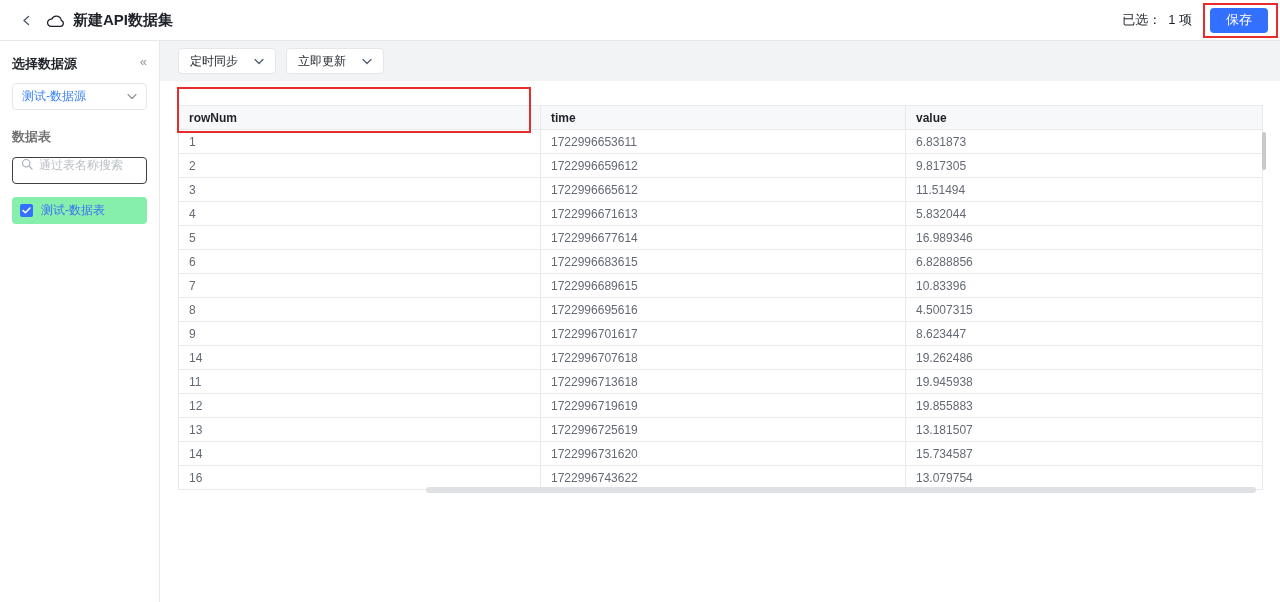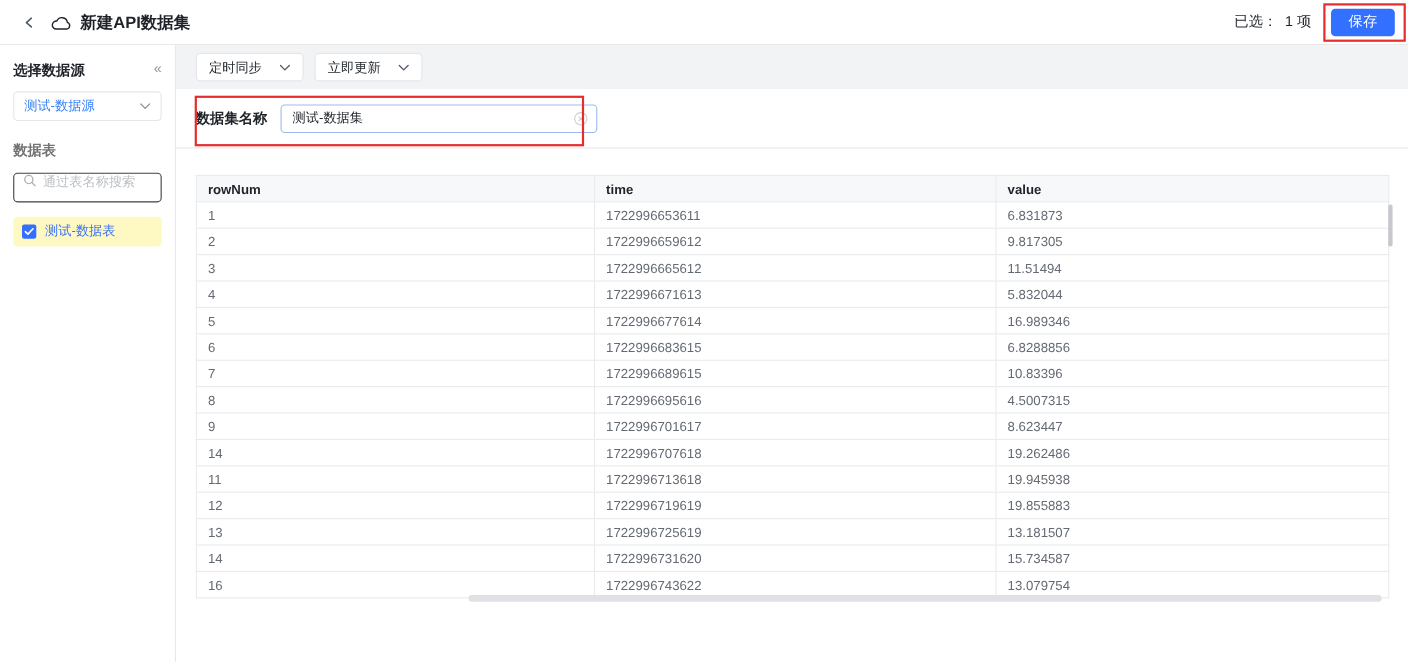--- a/index.html
+++ b/index.html
@@ -24,21 +24,21 @@
   .sidebar { width: 160px; min-width: 160px; border-right: 1px solid #e8e8e8; background: #fff; padding: 10px 12px 0 12px; }
   .sidebar-title-row { display: flex; align-items: flex-start; justify-content: space-between; margin-top: 4px; }
   .sidebar-title { font-size: 13px; font-weight: bold; color: #1f2329; }
   .collapse-icon { font-size: 13px; color: #8f959e; cursor: pointer; line-height: 1; }
   .ds-select { margin-top: 10px; height: 27px; border: 1px solid #e5e6eb; border-radius: 4px; display: flex; align-items: center; justify-content: space-between; padding: 0 9px; cursor: pointer; background: #fff; }
   .ds-select-value { font-size: 12px; color: #3b82f6; }
   .tables-title { margin-top: 18px; font-size: 13px; font-weight: bold; color: #737373; }
   .table-search { margin-top: 11px; height: 27px; border: 1px solid #404040; border-radius: 4px; display: flex; align-items: flex-start; padding: 0 8px; background: #fff; }
   .table-search input { border: none; outline: none; width: 100%; margin-left: 6px; font-size: 12px; color: #1f2329; font-family: inherit; background: transparent; }
   .table-search input::placeholder { color: #bbbfc4; }
-  .table-item { margin-top: 13px; height: 27px; background: #fef9c3; border-radius: 4px; display: flex; align-items: center; padding: 0 8px; cursor: pointer; }
+  .table-item { margin-top: 13px; height: 27px; background: #86efac; border-radius: 4px; display: flex; align-items: center; padding: 0 8px; cursor: pointer; }
   .checkbox { width: 13px; height: 13px; min-width: 13px; background: #3370FF; border-radius: 2px; display: flex; align-items: center; justify-content: center; }
   .table-item-label { margin-left: 8px; font-size: 12px; color: #3d72f5; }
 
   
   .main { flex: 1; display: flex; flex-direction: column; background: #fff; min-width: 0; }
   .toolbar-strip { height: 40px; background: #f2f3f5; display: flex; align-items: center; padding-left: 18px; }
   .dropdown-btn { height: 26px; background: #fff; border: 1px solid #e5e6eb; border-radius: 4px; display: flex; align-items: center; padding: 0 11px; margin-right: 10px; cursor: pointer; }
   .dropdown-btn span { font-size: 12px; color: #1f2329; }
   .dropdown-btn .chev { margin-left: 16px; display: flex; align-items: center; }
 
@@ -142,32 +142,20 @@
         <div class="dropdown-btn">
           <span>立即更新</span>
           <span class="chev">
             <svg width="10" height="7" viewBox="0 0 10 7" fill="none">
                 <path d="M1 1.5 L5 5.5 L9 1.5" stroke="#4e5969" stroke-width="1.2" stroke-linecap="round" stroke-linejoin="round"></path>
               </svg>
           </span>
         </div>
       </div>
 
-      <div class="name-band">
-        <span class="name-label">数据集名称</span>
-        <span class="name-input-wrap">
-          <input class="name-input" type="text" value="测试-数据集" style="">
-          <span class="clear-icon">
-            <svg width="14" height="14" viewBox="0 0 14 14" fill="none">
-                <circle cx="7" cy="7" r="5.6" stroke="#c9cdd4" stroke-width="1"></circle>
-                <path d="M5.2 5.2 L8.8 8.8 M8.8 5.2 L5.2 8.8" stroke="#c9cdd4" stroke-width="1" stroke-linecap="round"></path>
-              </svg>
-          </span>
-        </span>
-      </div>
 
       <div class="content">
 
         <div class="table-wrap">
           <table class="data">
             <colgroup>
                 <col class="col-rownum">
                 <col class="col-time">
                 <col class="col-value">
               </colgroup>

